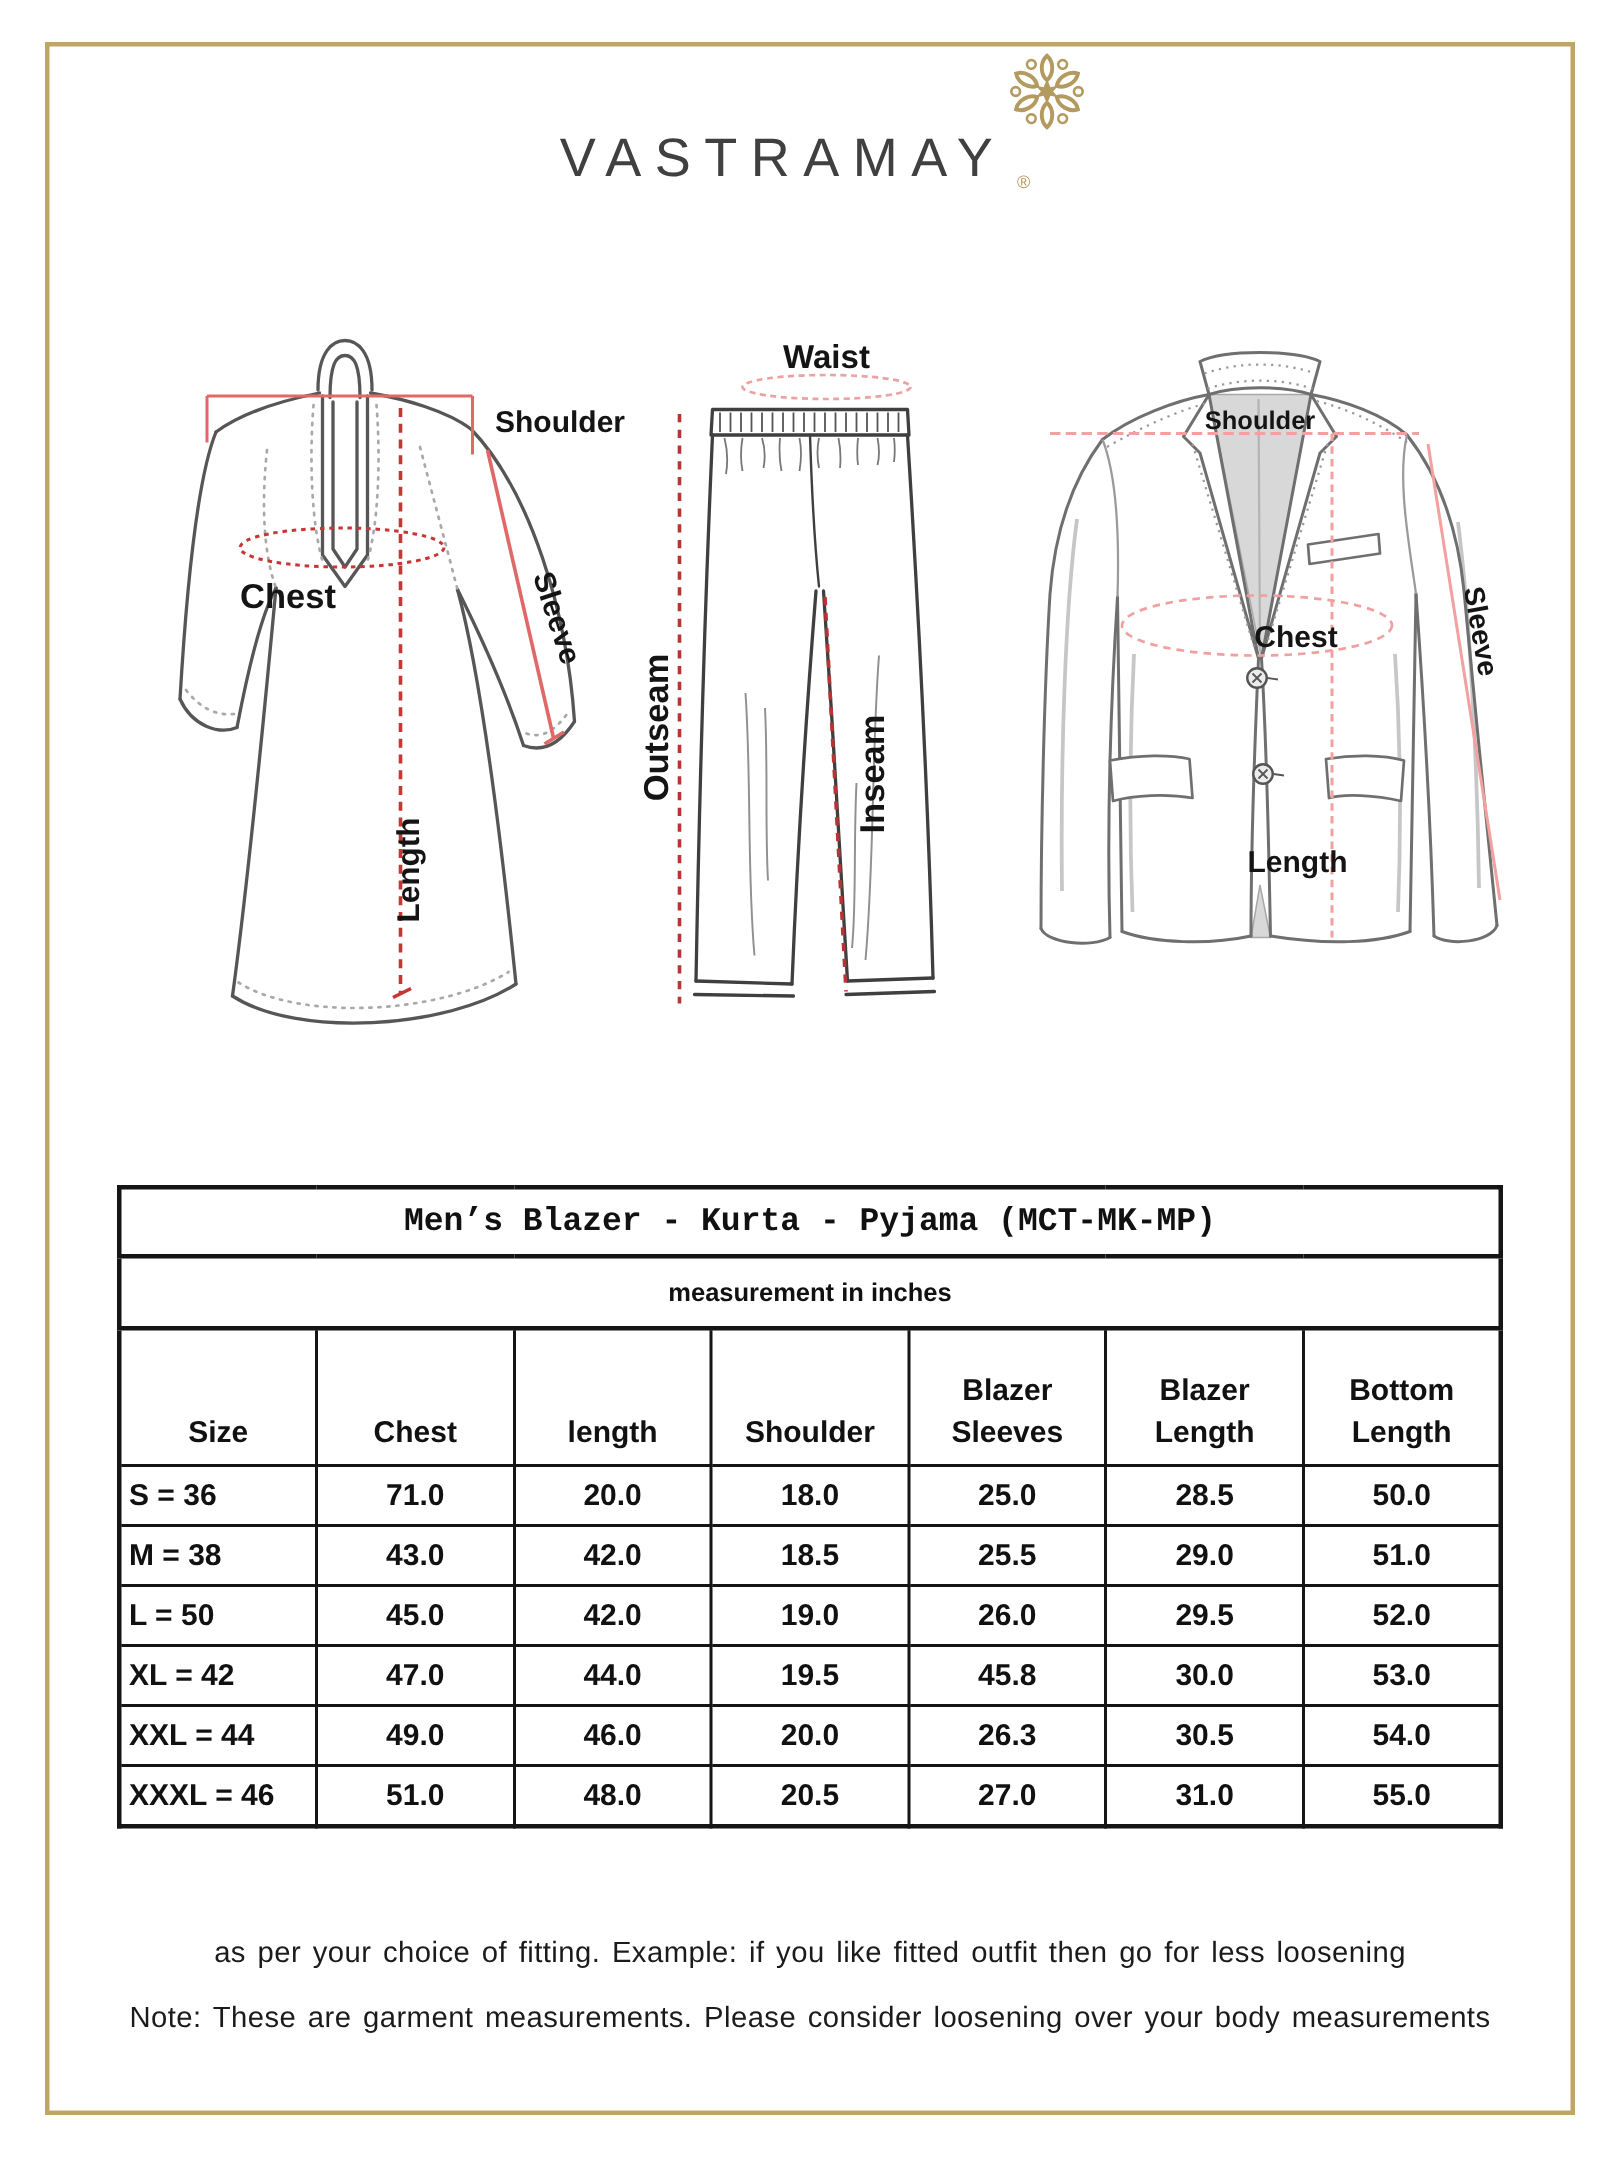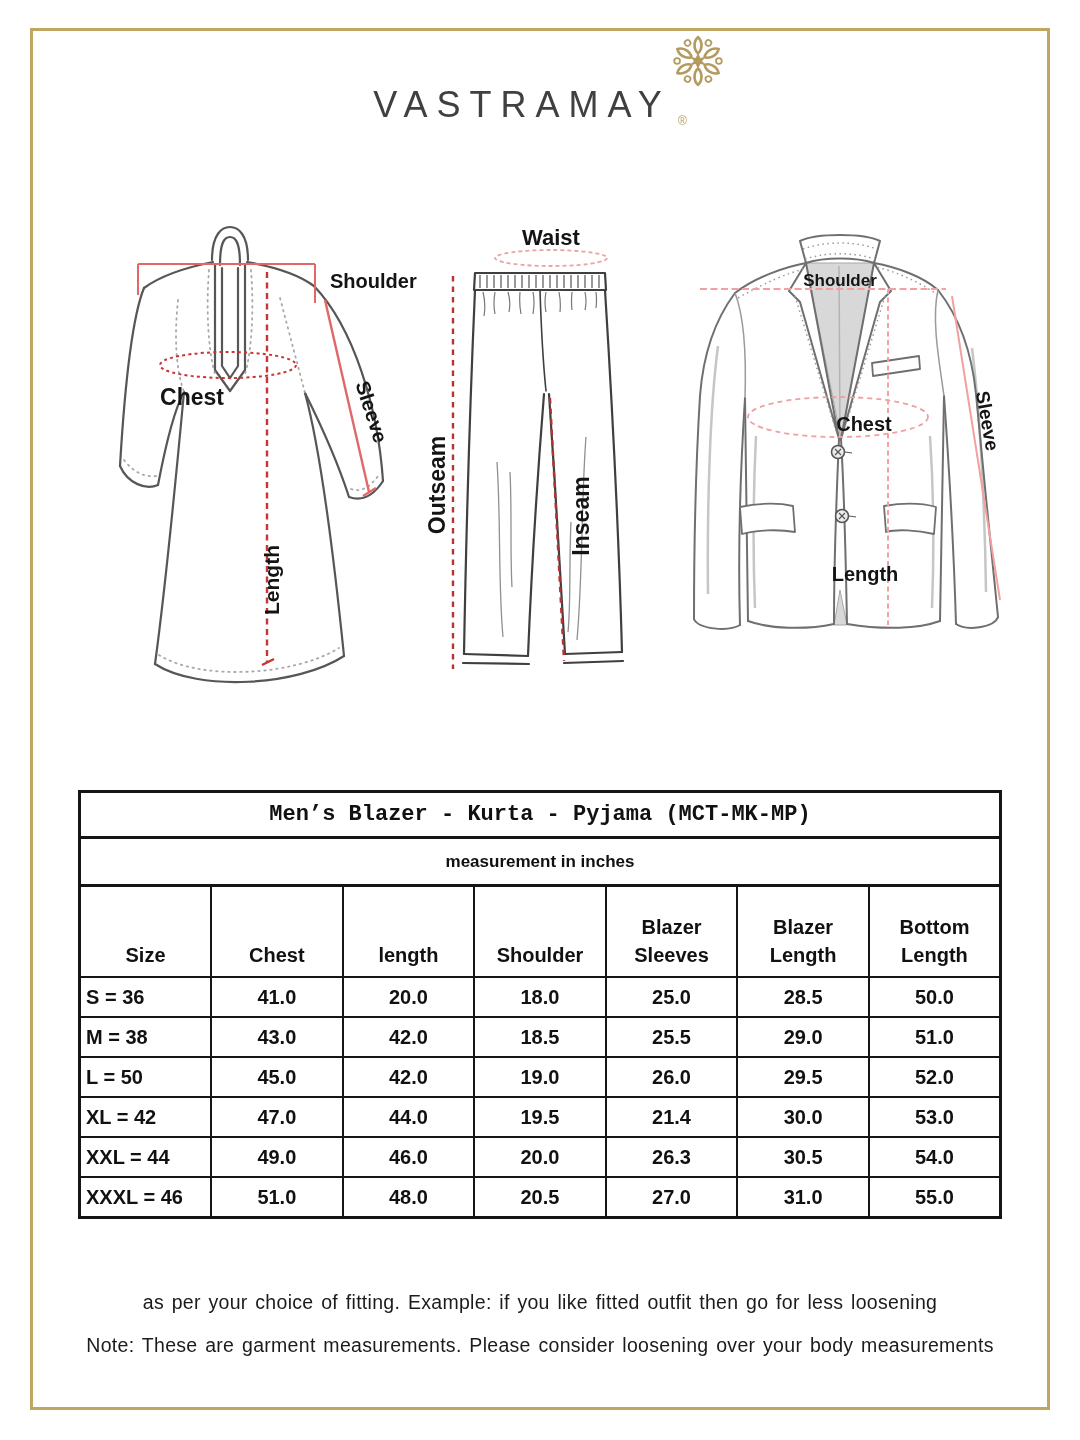--- a/index.html
+++ b/index.html
@@ -216,21 +216,21 @@
         <th>Size</th>
         <th>Chest</th>
         <th>length</th>
         <th>Shoulder</th>
         <th>Blazer Sleeves</th>
         <th>Blazer Length</th>
         <th>Bottom Length</th>
       </tr>
       <tr class="t-row">
         <td class="c-size">S = 36</td>
-        <td>41.0</td>
+        <td>71.0</td>
         <td>20.0</td>
         <td>18.0</td>
         <td>25.0</td>
         <td>28.5</td>
         <td>50.0</td>
       </tr>
       <tr class="t-row">
         <td class="c-size">M = 38</td>
         <td>43.0</td>
         <td>42.0</td>
@@ -246,21 +246,21 @@
         <td>19.0</td>
         <td>26.0</td>
         <td>29.5</td>
         <td>52.0</td>
       </tr>
       <tr class="t-row">
         <td class="c-size">XL = 42</td>
         <td>47.0</td>
         <td>44.0</td>
         <td>19.5</td>
-        <td>21.4</td>
+        <td>45.8</td>
         <td>30.0</td>
         <td>53.0</td>
       </tr>
       <tr class="t-row">
         <td class="c-size">XXL = 44</td>
         <td>49.0</td>
         <td>46.0</td>
         <td>20.0</td>
         <td>26.3</td>
         <td>30.5</td>

